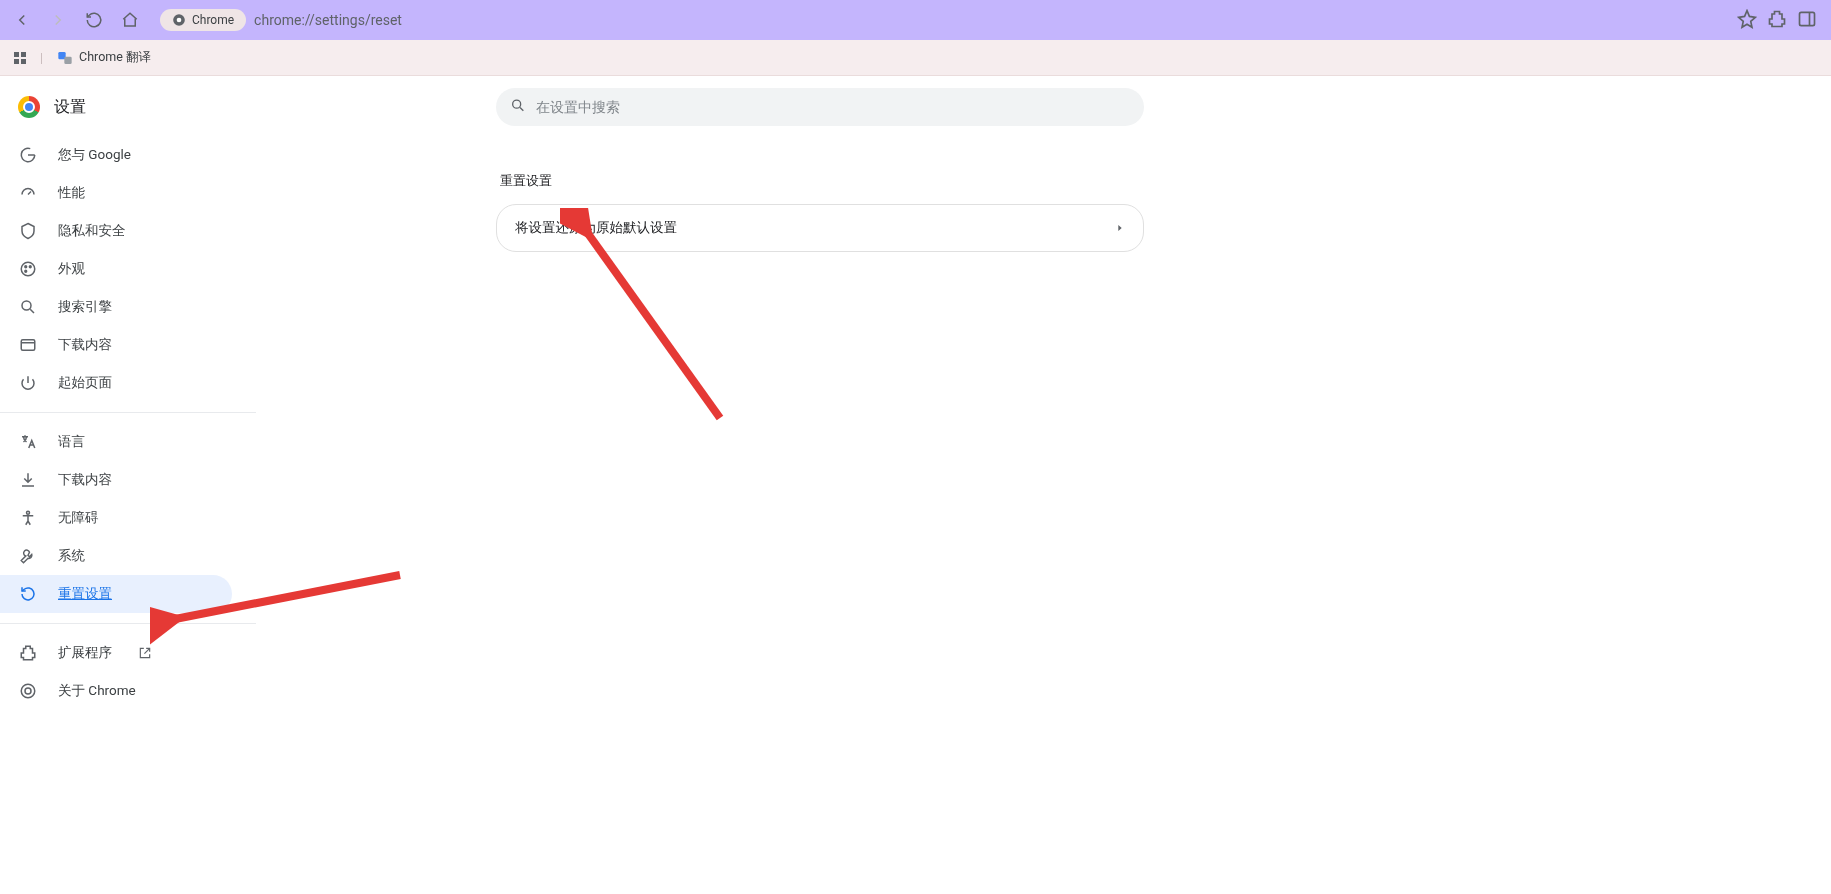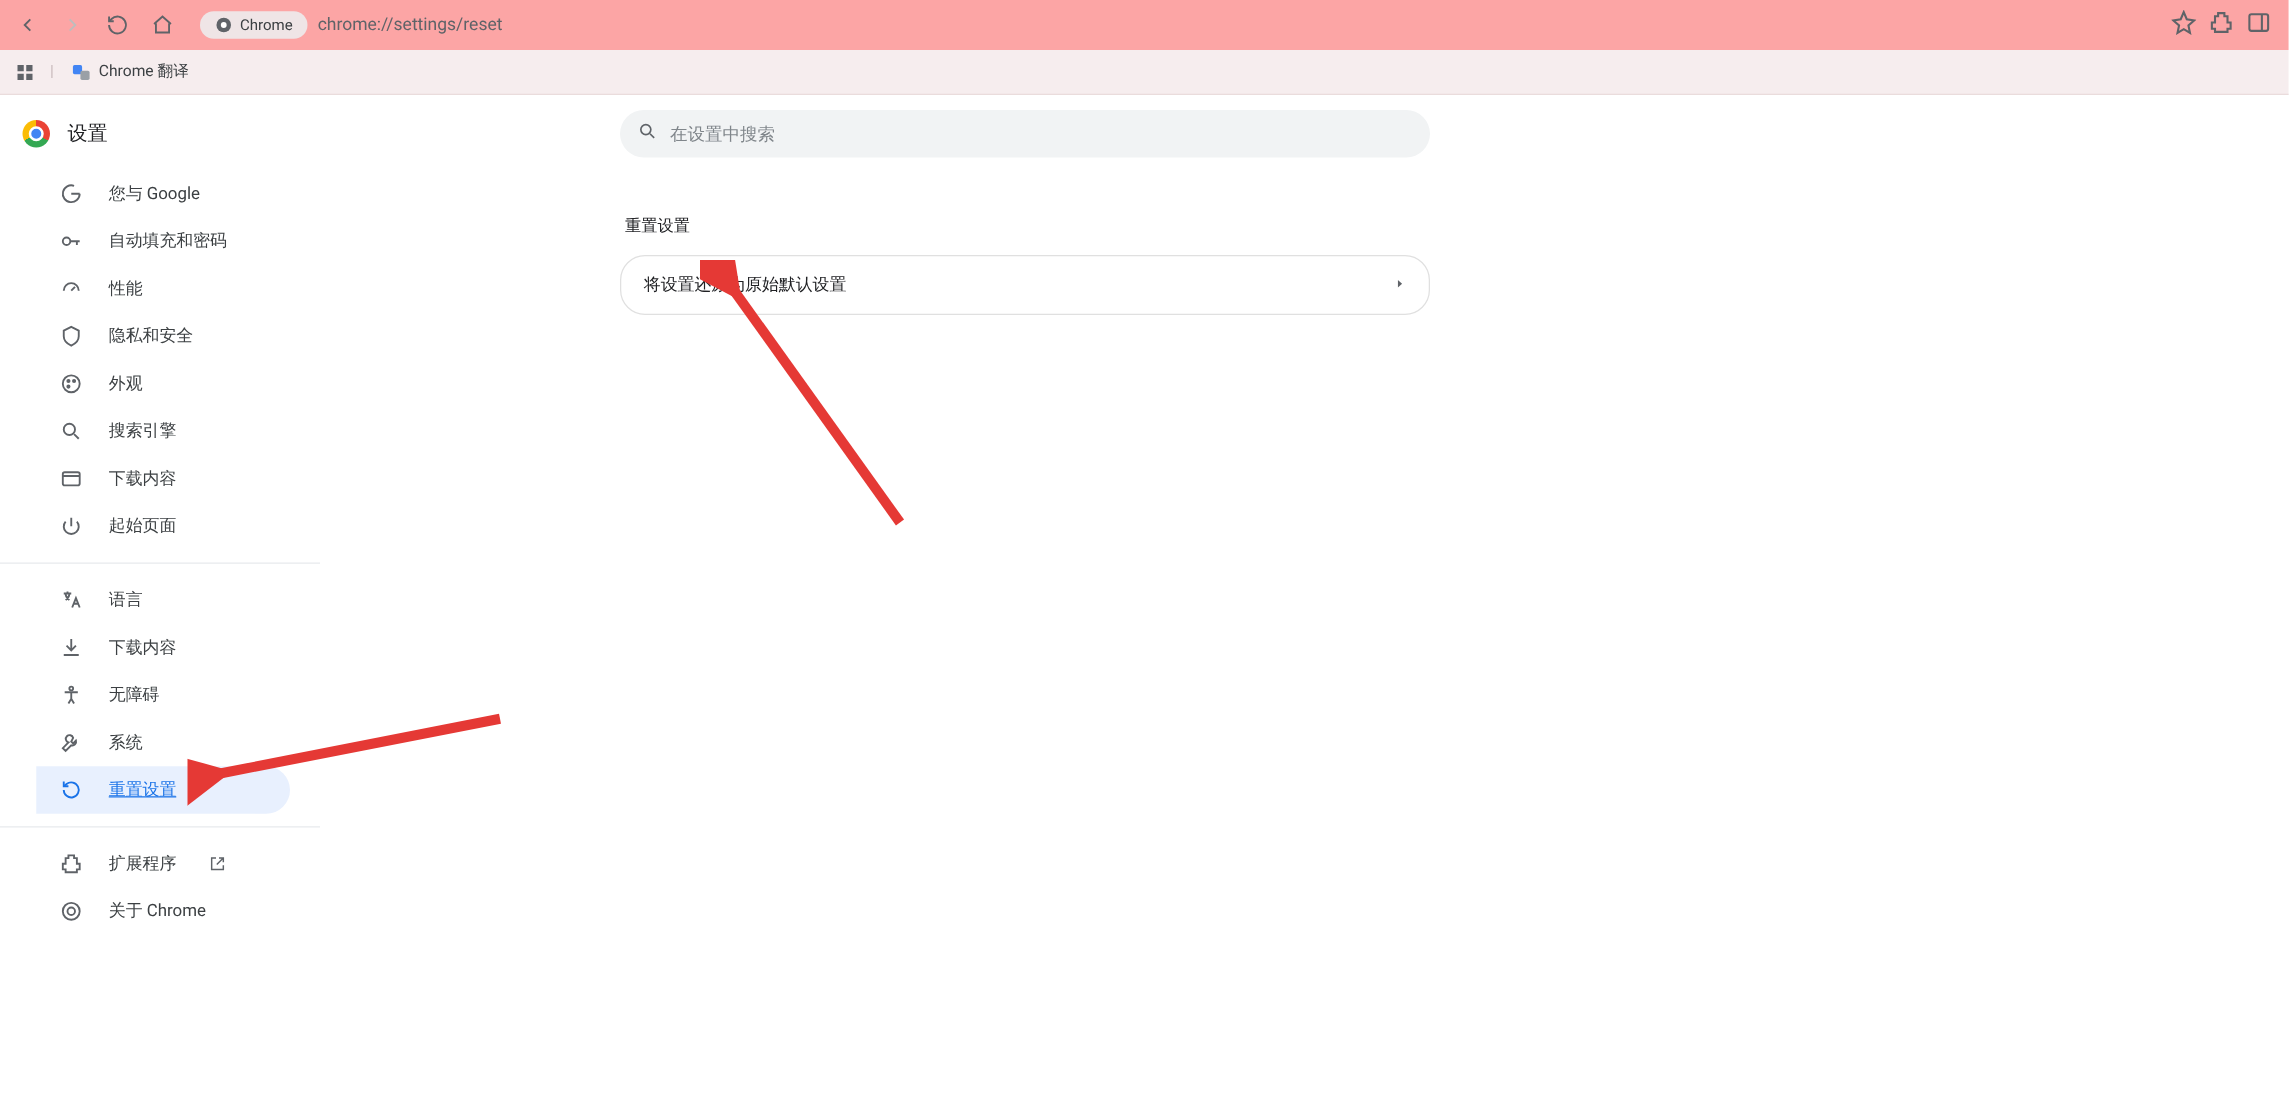--- a/index.html
+++ b/index.html
@@ -9,21 +9,21 @@
   color: #202124;
   background: #fff;
   width: 1831px;
   height: 894px;
   overflow: hidden;
 }
 
 
 .browser-top {
   height: 40px;
-  background: #fca5a5;
+  background: #c4b5fd;
   display: flex;
   align-items: center;
   padding: 0 8px;
   gap: 8px;
 }
 .nav-btn {
   width: 28px;
   height: 28px;
   display: flex;
   align-items: center;
@@ -123,21 +123,20 @@
 .nav-item {
   display: flex;
   align-items: center;
   gap: 20px;
   padding: 10px 18px;
   border-radius: 0 20px 20px 0;
   cursor: pointer;
   font-size: 13.5px;
   color: #3c4043;
   margin-right: 24px;
-  margin-left: 29px;
 }
 .nav-item .icon { width: 20px; display: flex; justify-content: center; color: #5f6368; }
 .nav-item .icon svg { width: 18px; height: 18px; }
 .nav-item.active {
   background: #e8f0fe;
   color: #1a73e8;
 }
 .nav-item.active .label { text-decoration: underline; }
 .nav-item.active .icon { color: #1a73e8; }
 .nav-divider {
@@ -293,29 +292,20 @@
             <svg viewBox="0 0 24 24" fill="none" stroke="currentColor" stroke-width="2">
               <path d="M21 12a9 9 0 1 1-6-8.5"></path>
               <path d="M12 12h9"></path>
             </svg>
           </span>
         <span class="label">您与 Google</span>
       </li>
       <li class="nav-item">
         <span class="icon">
             <svg viewBox="0 0 24 24" fill="none" stroke="currentColor" stroke-width="2">
-              <circle cx="7" cy="12" r="4"></circle>
-              <path d="M11 12h10M18 12v4"></path>
-            </svg>
-          </span>
-        <span class="label">自动填充和密码</span>
-      </li>
-      <li class="nav-item">
-        <span class="icon">
-            <svg viewBox="0 0 24 24" fill="none" stroke="currentColor" stroke-width="2">
               <path d="M4 14a8 8 0 1 1 16 0"></path>
               <path d="M12 14l4-4"></path>
             </svg>
           </span>
         <span class="label">性能</span>
       </li>
       <li class="nav-item">
         <span class="icon">
             <svg viewBox="0 0 24 24" fill="none" stroke="currentColor" stroke-width="2">
               <path d="M12 2l8 4v6c0 5-3.5 8-8 10-4.5-2-8-5-8-10V6z"></path>

